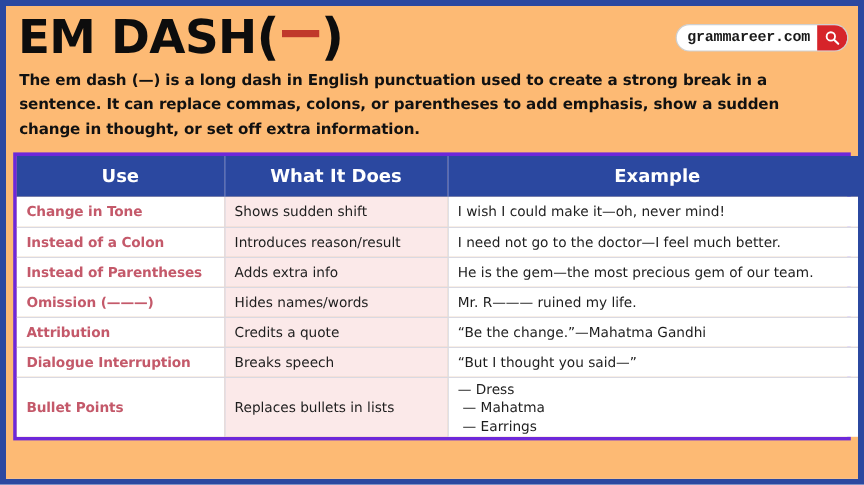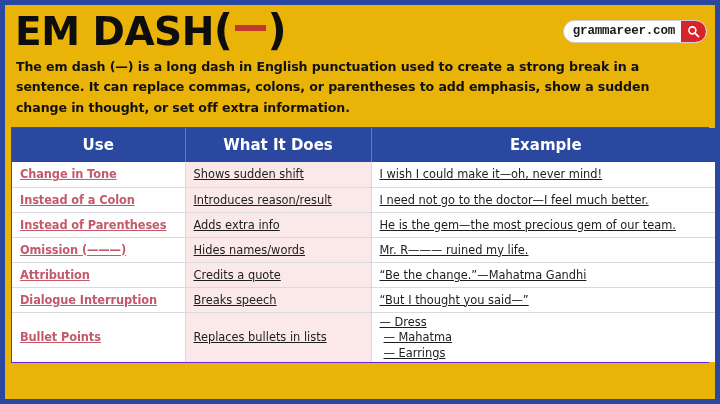--- a/index.html
+++ b/index.html
@@ -23,21 +23,21 @@
     border: 5px solid #2b48a0;
     background: #ffffff;
   }
 
   .inner {
     position: relative;
     width: 100%;
     height: 100%;
     box-sizing: border-box;
     padding: 0;
-    background: #eab308;
+    background: #fdba74;
     overflow: hidden;
   }
 
   
   .header {
     position: relative;
     height: 52px;
     padding: 0 8px 0 10px;
     display: flex;
     align-items: center;
@@ -113,21 +113,21 @@
     line-height: 1.62;
     color: #111111;
     font-weight: 600;
     letter-spacing: -0.1px;
     font-family: "DejaVu Sans", sans-serif;
   }
 
   
   .table-wrap {
     margin: 9px 6px 0 6px;
-    border: 1px solid #6d28d9;
+    border: 3px solid #6d28d9;
     box-sizing: border-box;
   }
   table.t {
     width: 100%;
     border-collapse: collapse;
     table-layout: fixed;
   }
   table.t col.c1 { width: 173px; }
   table.t col.c2 { width: 186px; }
   table.t col.c3 { width: 349px; }
@@ -147,21 +147,20 @@
 
   table.t tbody td {
     height: 25px;
     font-size: 11.4px;
     border-bottom: 1px solid #d9d9e2;
     border-right: 1px solid #d9d9e2;
     padding: 0 8px;
     vertical-align: middle;
     box-sizing: border-box;
     font-family: "DejaVu Sans", sans-serif;
-    text-decoration: underline;
   }
   table.t tbody tr:last-child td { border-bottom: none; }
   table.t tbody td:last-child { border-right: none; }
 
   td.use {
     color: #c4596a;
     font-weight: 700;
     letter-spacing: -0.1px;
     background: #ffffff;
   }

